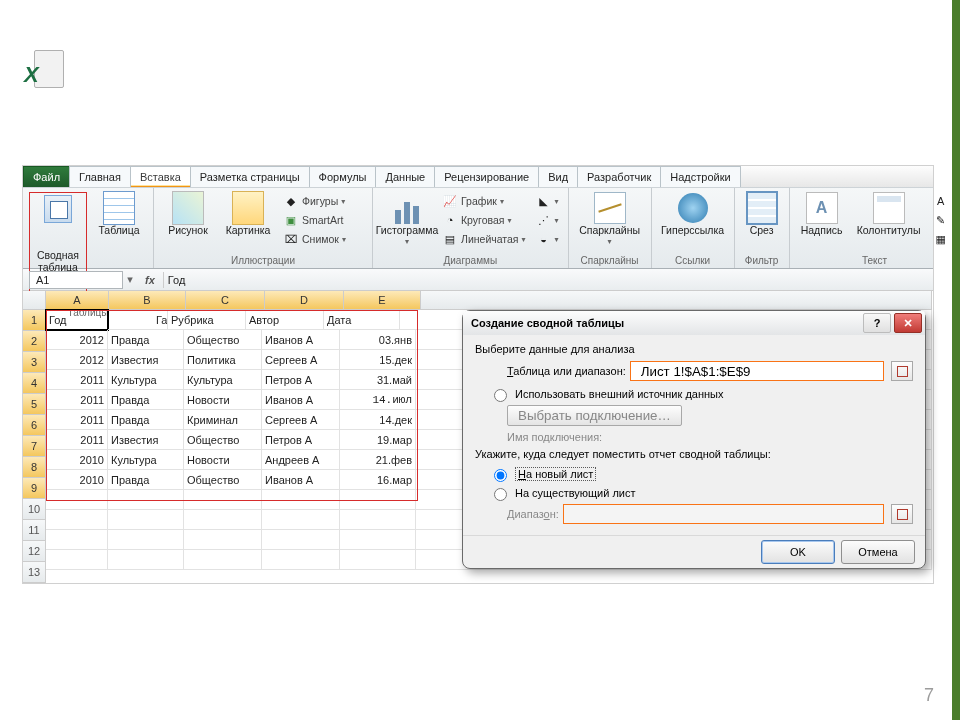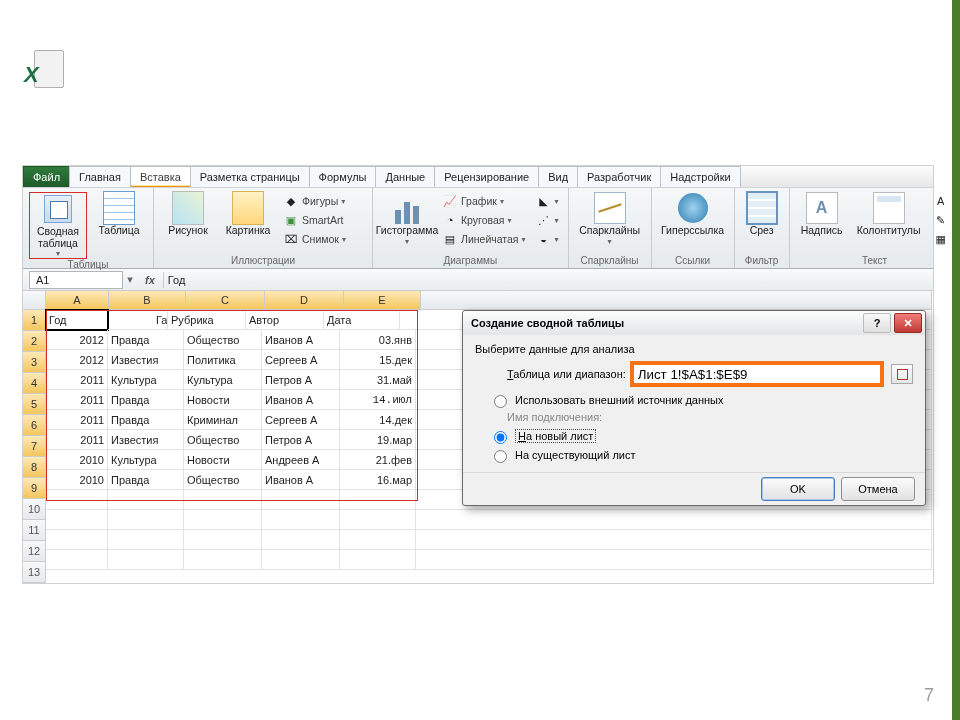--- a/index.html
+++ b/index.html
@@ -31,21 +31,21 @@
   .rgbody { display:flex; padding:4px 6px 0 6px; gap:4px; align-items:flex-start; }
   .rglabel { text-align:center; font-size:10px; color:#666; padding-bottom:2px; }
   .rbtn-lg { display:flex; flex-direction:column; align-items:center; width:56px; cursor:default; }
   .rbtn-lg .ic { width:32px; height:32px; display:flex; align-items:center; justify-content:center; font-size:22px; }
   .rbtn-lg .lbl { font-size:10.5px; text-align:center; line-height:1.1; margin-top:1px; }
   .rbtn-sm { display:flex; align-items:center; gap:3px; padding:1px 3px; cursor:default; min-width:80px; }
   .rbtn-sm .ic { width:16px; height:16px; display:flex;align-items:center;justify-content:center; }
   .rbtn-sm .lbl { font-size:10.5px; color:#444; }
   .dd-arrow { font-size:8px; color:#666; }
   .rcol { display:flex; flex-direction:column; gap:1px; }
-  .highlight-red { border:1px solid #d62b2b !important; }
+  .highlight-red { border:1px solid #d62b2b !important;gap:24px; }
 
   
   .fbar { height:21px; display:flex; align-items:center; background:linear-gradient(#f9fafb,#e9edef); border-bottom:1px solid #ccc; }
   .name-box { width:86px; margin-left:6px; border:1px solid #b0b6ba; background:#fff; height:16px; font-size:11px; display:flex; align-items:center; padding-left:6px; }
   .name-box-arrow{ width:14px;display:flex;align-items:center;justify-content:center;color:#666;}
   .fbar .fx { margin:0 8px; font-style:italic; font-weight:bold; color:#555; }
   .fbar .formula { flex:1; padding-left:4px; border-left:1px solid #ccc; height:16px; display:flex; align-items:center;}
 
   
   .grid-wrap { display:flex; }
@@ -58,31 +58,31 @@
   .cells { position:relative; }
   .cell-row { display:flex; }
   .cell { border-right:1px solid #e2e2e2; border-bottom:1px solid #e2e2e2; height:20px; overflow:hidden; display:flex; align-items:center; padding:0 3px; box-sizing:border-box; }
   .cell.right { justify-content:flex-end; }
   .hdr-col-sel { background:linear-gradient(#fde9b8,#f4c75e)!important; color:#333; }
   
   .active-cell { outline:2px solid #000; outline-offset:-1px; }
   .red-range { position:absolute; border:1px solid #d62b2b; pointer-events:none; }
 
   
-  .dialog { position:absolute; left:462px; top:310px; width:462px; background:#f0f0f0; border:1px solid #6a6a6a; border-radius:3px; box-shadow:4px 4px 10px rgba(0,0,0,0.35); }
+  .dialog { position:absolute; left:462px; top:310px; width:462px; background:#f0f0f0; border:1px solid #6a6a6a; border-radius:8px; box-shadow:4px 4px 10px rgba(0,0,0,0.35); }
   .dlg-title { height:24px; display:flex; align-items:center; background:linear-gradient(#fdfdfd,#e3e5e7); border-radius:3px 3px 0 0; padding-left:8px; font-weight:bold; font-size:11px;}
   .dlg-title .spacer{flex:1;}
   .dlg-btn { width:26px; height:18px; margin-right:3px; border:1px solid #bcbcbc; border-radius:2px; display:flex;align-items:center;justify-content:center; background:linear-gradient(#f8f8f8,#e0e0e0);}
   .dlg-btn.close{ background:linear-gradient(#f07d7a,#c13a34); border-color:#953027; color:#fff; font-weight:bold;}
   .dlg-body { padding:8px 12px 6px 12px; font-size:11px; }
   .dlg-body .section { margin-bottom:6px; }
   .radio-row { display:flex; align-items:center; gap:5px; margin:3px 0; }
   .radio-row.indent { margin-left:14px; }
   .indent2 { margin-left:32px; display:flex; align-items:center; gap:4px; margin-bottom:5px; }
-  .dlg-input { border:4px solid #f97316; height:18px; padding:0 4px; background:#fff; flex:1; min-width:0;}
+  .dlg-input { border:1px solid #f97316; height:18px; padding:0 10px; background:#fff; flex:1; min-width:0;}
   .picker-btn { width:20px; height:18px; border:1px solid #a8a8a8; margin-left:3px; background:linear-gradient(#fdfdfd,#e6e6e6); display:flex;align-items:center;justify-content:center;}
   .picker-btn span{display:block;width:9px;height:9px;border:1px solid #b03a2e;}
   .dlg-sm-btn { border:1px solid #a8a8a8; background:linear-gradient(#fdfdfd,#e4e4e4); padding:2px 10px; border-radius:2px; color:#888;}
   .gray { color:#888; }
   .focus-dotted { border:1px dotted #5a5a5a; padding:0 2px; }
   .dlg-foot { height:32px; display:flex; justify-content:flex-end; align-items:center; gap:6px; padding-right:10px; border-top:1px solid #d9d9d9; }
   .std-btn { min-width:72px; height:22px; border:1px solid #8f8f8f; border-radius:3px; background:linear-gradient(#fcfcfc,#e2e2e2); display:flex;align-items:center;justify-content:center; font-size:11px;}
   .std-btn.default { border-color:#4a7dbb; box-shadow:0 0 0 1px #a7c7ee inset; }
 
   
@@ -460,30 +460,41 @@
       <span><u>Т</u>аблица или диапазон:</span>
       <input class="dlg-input" value="Лист 1!$A$1:$E$9" style="">
       <div class="picker-btn">
             <span></span>
           </div>
     </div>
     <div class="radio-row indent">
       <input type="radio" style="">
       <span>Использовать внешний источник данных</span>
     </div>
+    <div class="indent2">
+      <button class="dlg-sm-btn" disabled="">Выбрать подключение…</button>
+    </div>
     <div class="indent2 gray">Имя подключения:</div>
 
+    <div class="section">Укажите, куда следует поместить отчет сводной таблицы:</div>
     <div class="radio-row indent">
       <input type="radio" checked="" style="">
       <span class="focus-dotted"><u>Н</u>а новый лист</span>
     </div>
     <div class="radio-row indent">
       <input type="radio" style="">
       <span>На существующий лист</span>
     </div>
+    <div class="indent2">
+      <span class="gray">Диапаз<u>о</u>н:</span>
+      <input class="dlg-input" disabled="" style="background: rgb(244, 244, 244);">
+      <div class="picker-btn">
+            <span></span>
+          </div>
+    </div>
   </div>
   <div class="dlg-foot">
     <div class="std-btn default">OK</div>
     <div class="std-btn">Отмена</div>
   </div>
 </div>
 
 <div class="page-num">7</div>
 
 </div>

